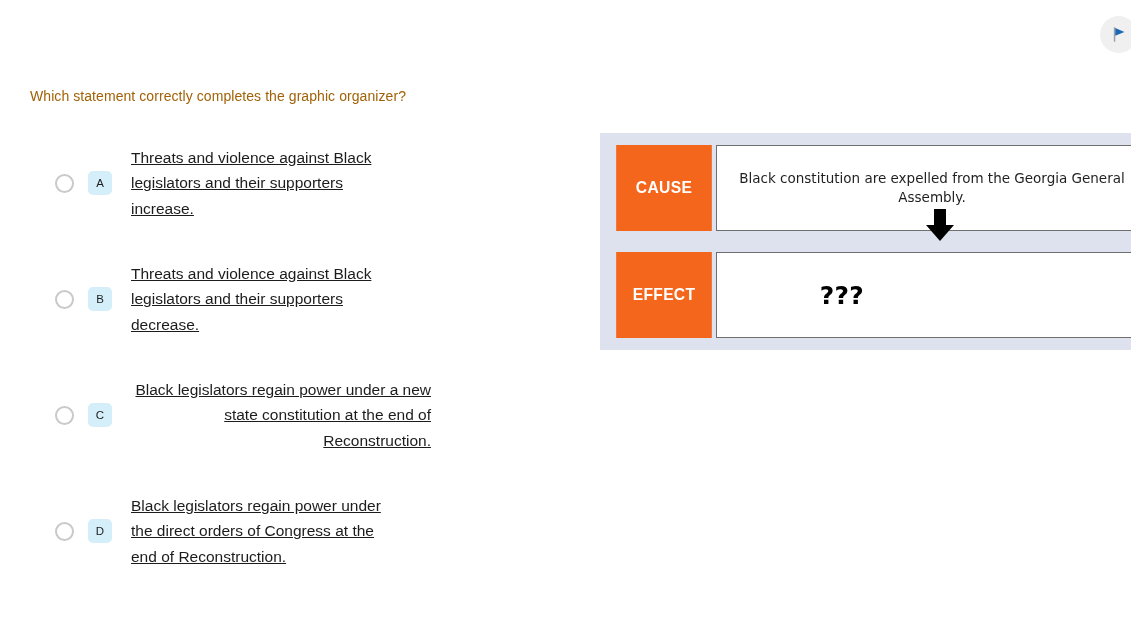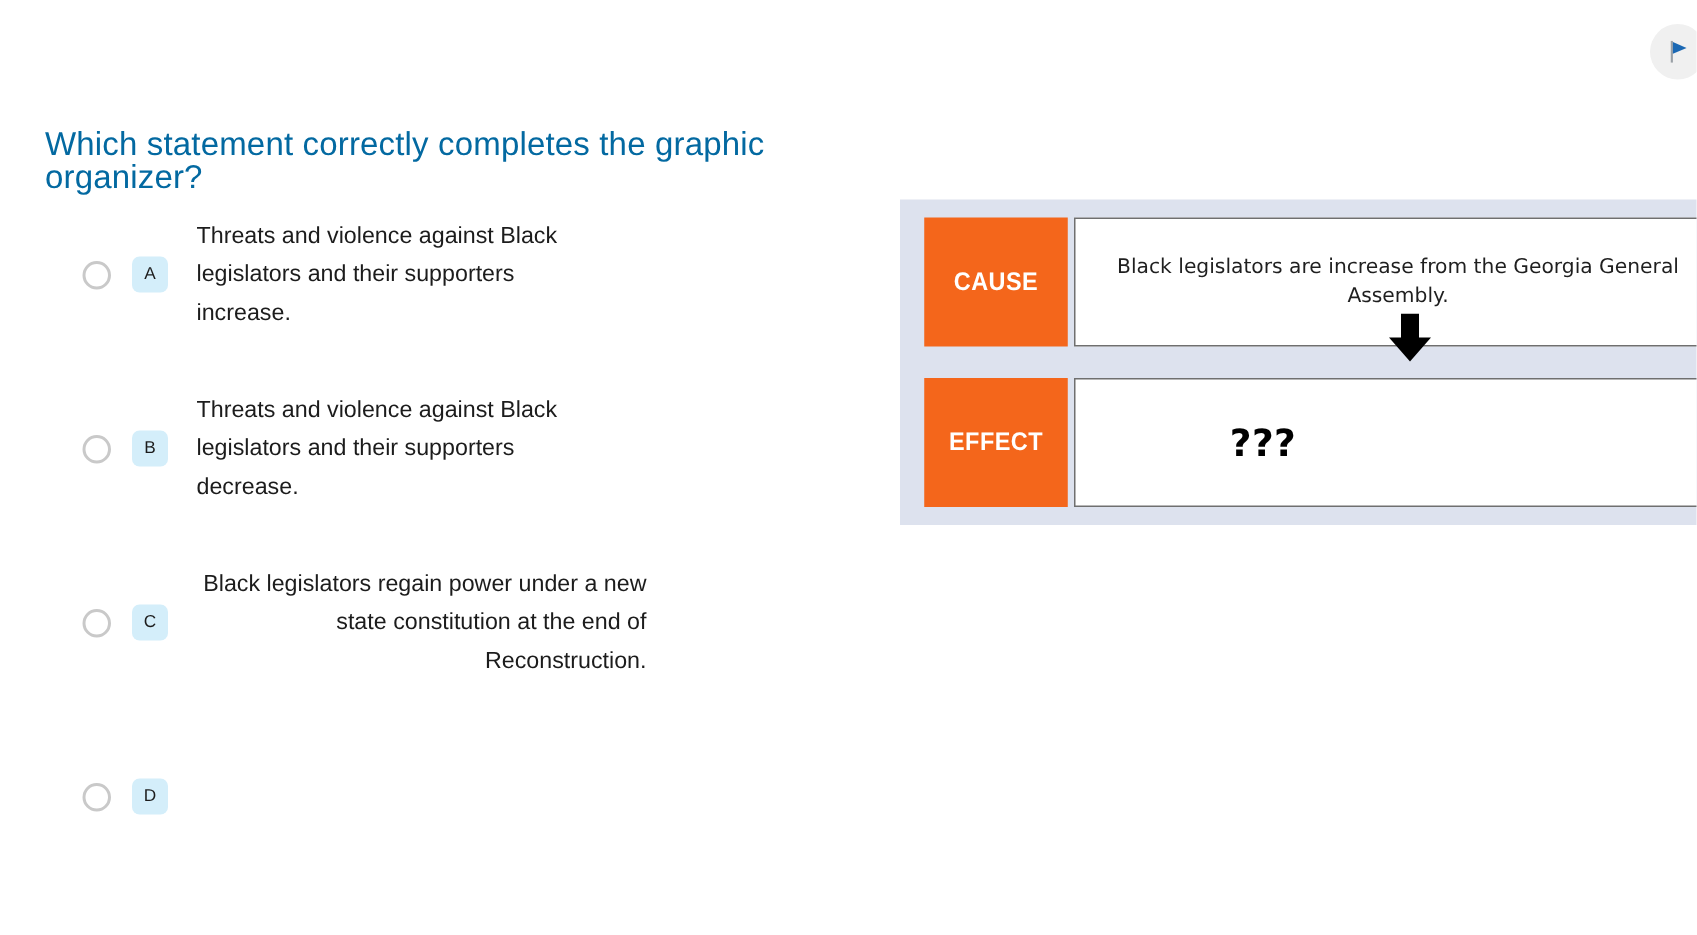--- a/index.html
+++ b/index.html
@@ -35,24 +35,24 @@
     justify-content: center;
   }
   .flag-button svg { display: block; }
 
   
   .question-prompt {
     position: absolute;
     left: 30px;
     top: 85px;
     width: 540px;
-    font-size: 22px;
+    font-size: 14px;
     line-height: 22px;
     letter-spacing: .005em;
-    color: #0369a1;
+    color: #a16207;
   }
 
   
   .options {
     position: absolute;
     left: 30px;
     top: 140px;
     width: 540px;
   }
   .option-row {
@@ -86,20 +86,21 @@
     text-align: center;
     margin-left: 14px;
     font-family: "Liberation Sans", sans-serif;
   }
   .option-text {
     margin-left: 19px;
     font-size: 15.5px;
     line-height: 25.5px;
     color: #1c1c1c;
     max-width: 300px;
+    text-decoration: underline;
   }
   .opt-a .option-text,
   .opt-b .option-text { max-width: 262px; }
   .opt-c .option-text { max-width: 300px; text-align: right; }
   .opt-d .option-text { max-width: 270px; }
 
   
   .organizer {
     position: absolute;
     left: 600px;
@@ -201,30 +202,31 @@
 
   <div class="option-row opt-c">
     <span class="radio-circle"></span>
     <span class="letter-badge">C</span>
     <span class="option-text">Black legislators regain power under a new state constitution at the end of Reconstruction.</span>
   </div>
 
   <div class="option-row opt-d">
     <span class="radio-circle"></span>
     <span class="letter-badge">D</span>
+    <span class="option-text">Black legislators regain power under the direct orders of Congress at the end of Reconstruction.</span>
   </div>
 
 </div>
 
 <div class="organizer">
 
   <div class="org-row">
     <div class="org-label">CAUSE</div>
     <div class="org-box">
-      <span class="org-cause-text">Black legislators are increase from the Georgia General Assembly.</span>
+      <span class="org-cause-text">Black constitution are expelled from the Georgia General Assembly.</span>
     </div>
     <span class="org-arrow">
       <svg width="36" height="34" viewBox="0 0 36 34" aria-hidden="true">
         <polygon points="12,0 24,0 24,16 32,16 18,32 4,16 12,16" fill="#000000"></polygon>
       </svg>
     </span>
   </div>
 
   <div class="org-row">
     <div class="org-label">EFFECT</div>

